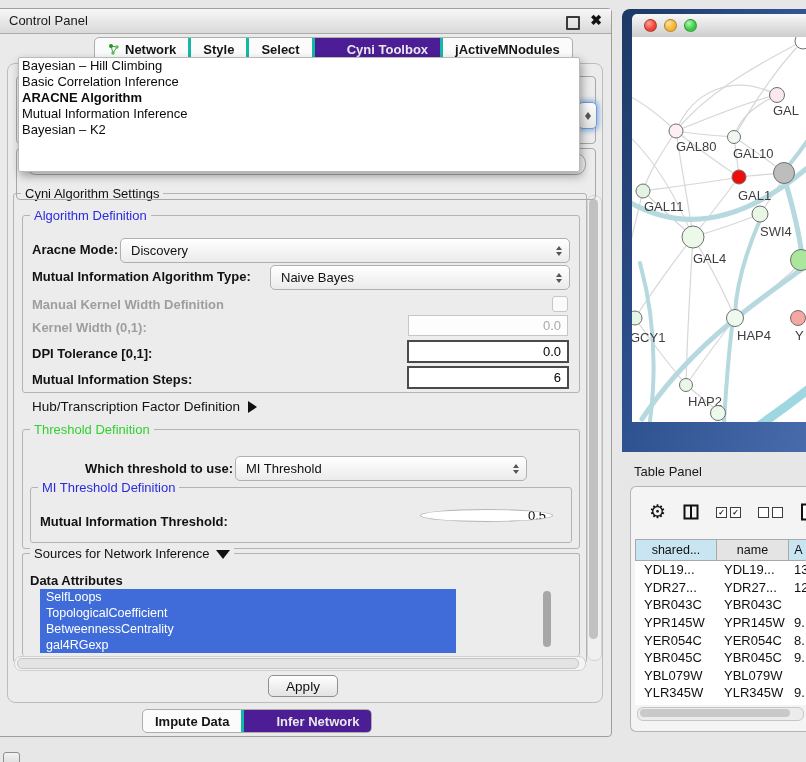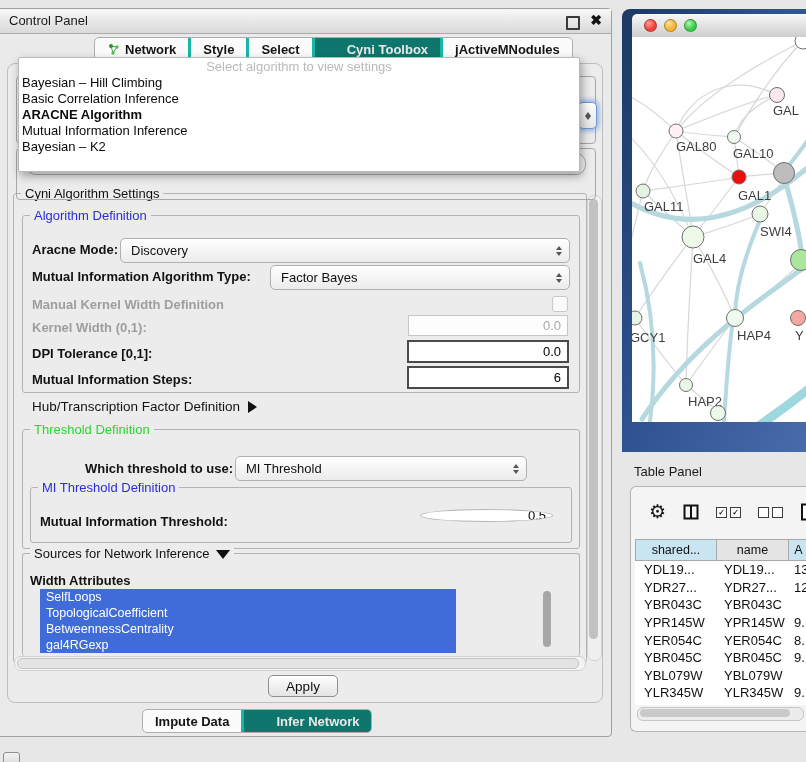--- a/index.html
+++ b/index.html
@@ -12,21 +12,21 @@
       border-bottom:1px solid #ababab;}
   .cp-title{position:absolute;left:9px;top:4px;font-size:13px;color:#1a1a1a;text-align:center;}
   .icon-float{position:absolute;right:31px;top:7px;width:10px;height:10px;border:2px solid #3a3a3a;border-radius:1px;}
   .icon-close{position:absolute;right:9px;top:3px;font-size:14px;font-weight:bold;color:#111;line-height:17px;}
   
   .tabstrip{position:absolute;display:flex;background:#fbfbfb;border:1px solid #adadad;
       border-radius:5px;overflow:hidden;font-size:13px;font-weight:bold;height:22px;}
   .tab{padding:0 12px;display:flex;align-items:center;gap:5px;border-right:3px solid #14b8a6;
       color:#141414;white-space:nowrap;}
   .tab:last-child{border-right:none;}
-  .tab.sel{background:#0f766e;color:#e9e9e9;padding-left:32px;}
+  .tab.sel{background:#4c1d95;color:#e9e9e9;padding-left:32px;}
   .top-tabs{left:94px;top:28px;}
   .bottom-tabs{left:142px;top:700px;}
   
   .cp-body{position:absolute;left:7px;top:54px;width:594px;height:638px;background:#ececec;
       border:1px solid #bdbdbd;border-radius:8px;}
   
   .frag-g1{position:absolute;left:16px;top:67px;width:578px;height:66px;border:1px solid #a8a8a8;border-radius:4px;z-index:3;}
   .frag-g2{position:absolute;left:16px;top:139px;width:578px;height:50px;border:1px solid #a8a8a8;border-radius:4px;z-index:3;}
   .frag-field{position:absolute;left:26px;top:144px;width:558px;height:20px;border:1px solid #a9a9a9;
       border-radius:10px;background:#f6f6f6;z-index:3;}
@@ -154,21 +154,20 @@
 
     <div class="frag-g1"></div>
     <div class="frag-g2"></div>
     <div class="frag-field"></div>
     <div class="frag-combo">
       <span class="arr-up"></span>
       <span class="arr-dn"></span>
     </div>
 
     <div class="popup">
-      <div class="popup-prompt">Select algorithm to view settings</div>
       <div>
           <div class="dd-item">Bayesian – Hill Climbing</div>
           <div class="dd-item">Basic Correlation Inference</div>
           <div class="dd-item sel">ARACNE Algorithm</div>
           <div class="dd-item">Mutual Information Inference</div>
           <div class="dd-item">Bayesian – K2</div>
         </div>
     </div>
 
     <div class="group" style="left:13px;top:184px;width:572px;height:468px;">
@@ -181,21 +180,21 @@
     <span class="lbl" style="left:32px;top:233px;">Aracne Mode:</span>
     <div class="combo" style="left:120px;top:229px;width:448px;">
       <span class="val">Discovery</span>
       <span class="arrs">
           <span class="arr-up"></span>
           <span class="arr-dn"></span>
         </span>
     </div>
     <span class="lbl" style="left:32px;top:260px;">Mutual Information Algorithm Type:</span>
     <div class="combo" style="left:270px;top:256px;width:298px;">
-      <span class="val">Factor Bayes</span>
+      <span class="val">Naive Bayes</span>
       <span class="arrs">
           <span class="arr-up"></span>
           <span class="arr-dn"></span>
         </span>
     </div>
     <span class="lbl dis" style="left:32px;top:288px;">Manual Kernel Width Definition</span>
     <span class="cbox" style="left:552px;top:287px;"></span>
     <span class="lbl dis" style="left:32px;top:311px;">Kernel Width (0,1):</span>
     <input class="tfield dis" style="left: 408px; top: 306px; width: 146px;" readonly="" value="0.0">
     <span class="lbl" style="left:32px;top:337px;">DPI Tolerance [0,1]:</span>
@@ -222,21 +221,21 @@
       <span class="legend blue">MI Threshold Definition</span>
     </div>
     <span class="lbl" style="left:40px;top:505px;">Mutual Information Threshold:</span>
     <input class="tfield light" style="left: 420px; top: 500px; width: 133px;" readonly="" value="0.5">
 
     <div class="group" style="left:22px;top:544px;width:556px;height:102px;border-bottom:none;">
       <span class="legend">
         <span>Sources for Network Inference</span><span class="tri-down"></span>
       </span>
     </div>
-    <span class="lbl" style="left:30px;top:564px;">Width Attributes</span>
+    <span class="lbl" style="left:30px;top:564px;">Data Attributes</span>
     <div class="attr-list">
         <div class="attr-item">SelfLoops</div>
         <div class="attr-item">TopologicalCoefficient</div>
         <div class="attr-item">BetweennessCentrality</div>
         <div class="attr-item">gal4RGexp</div>
       </div>
     <div class="attr-sb" style="left:543px;top:582px;position:absolute;"></div>
 
     <div class="sb-v">
         <div class="thumb"></div>

